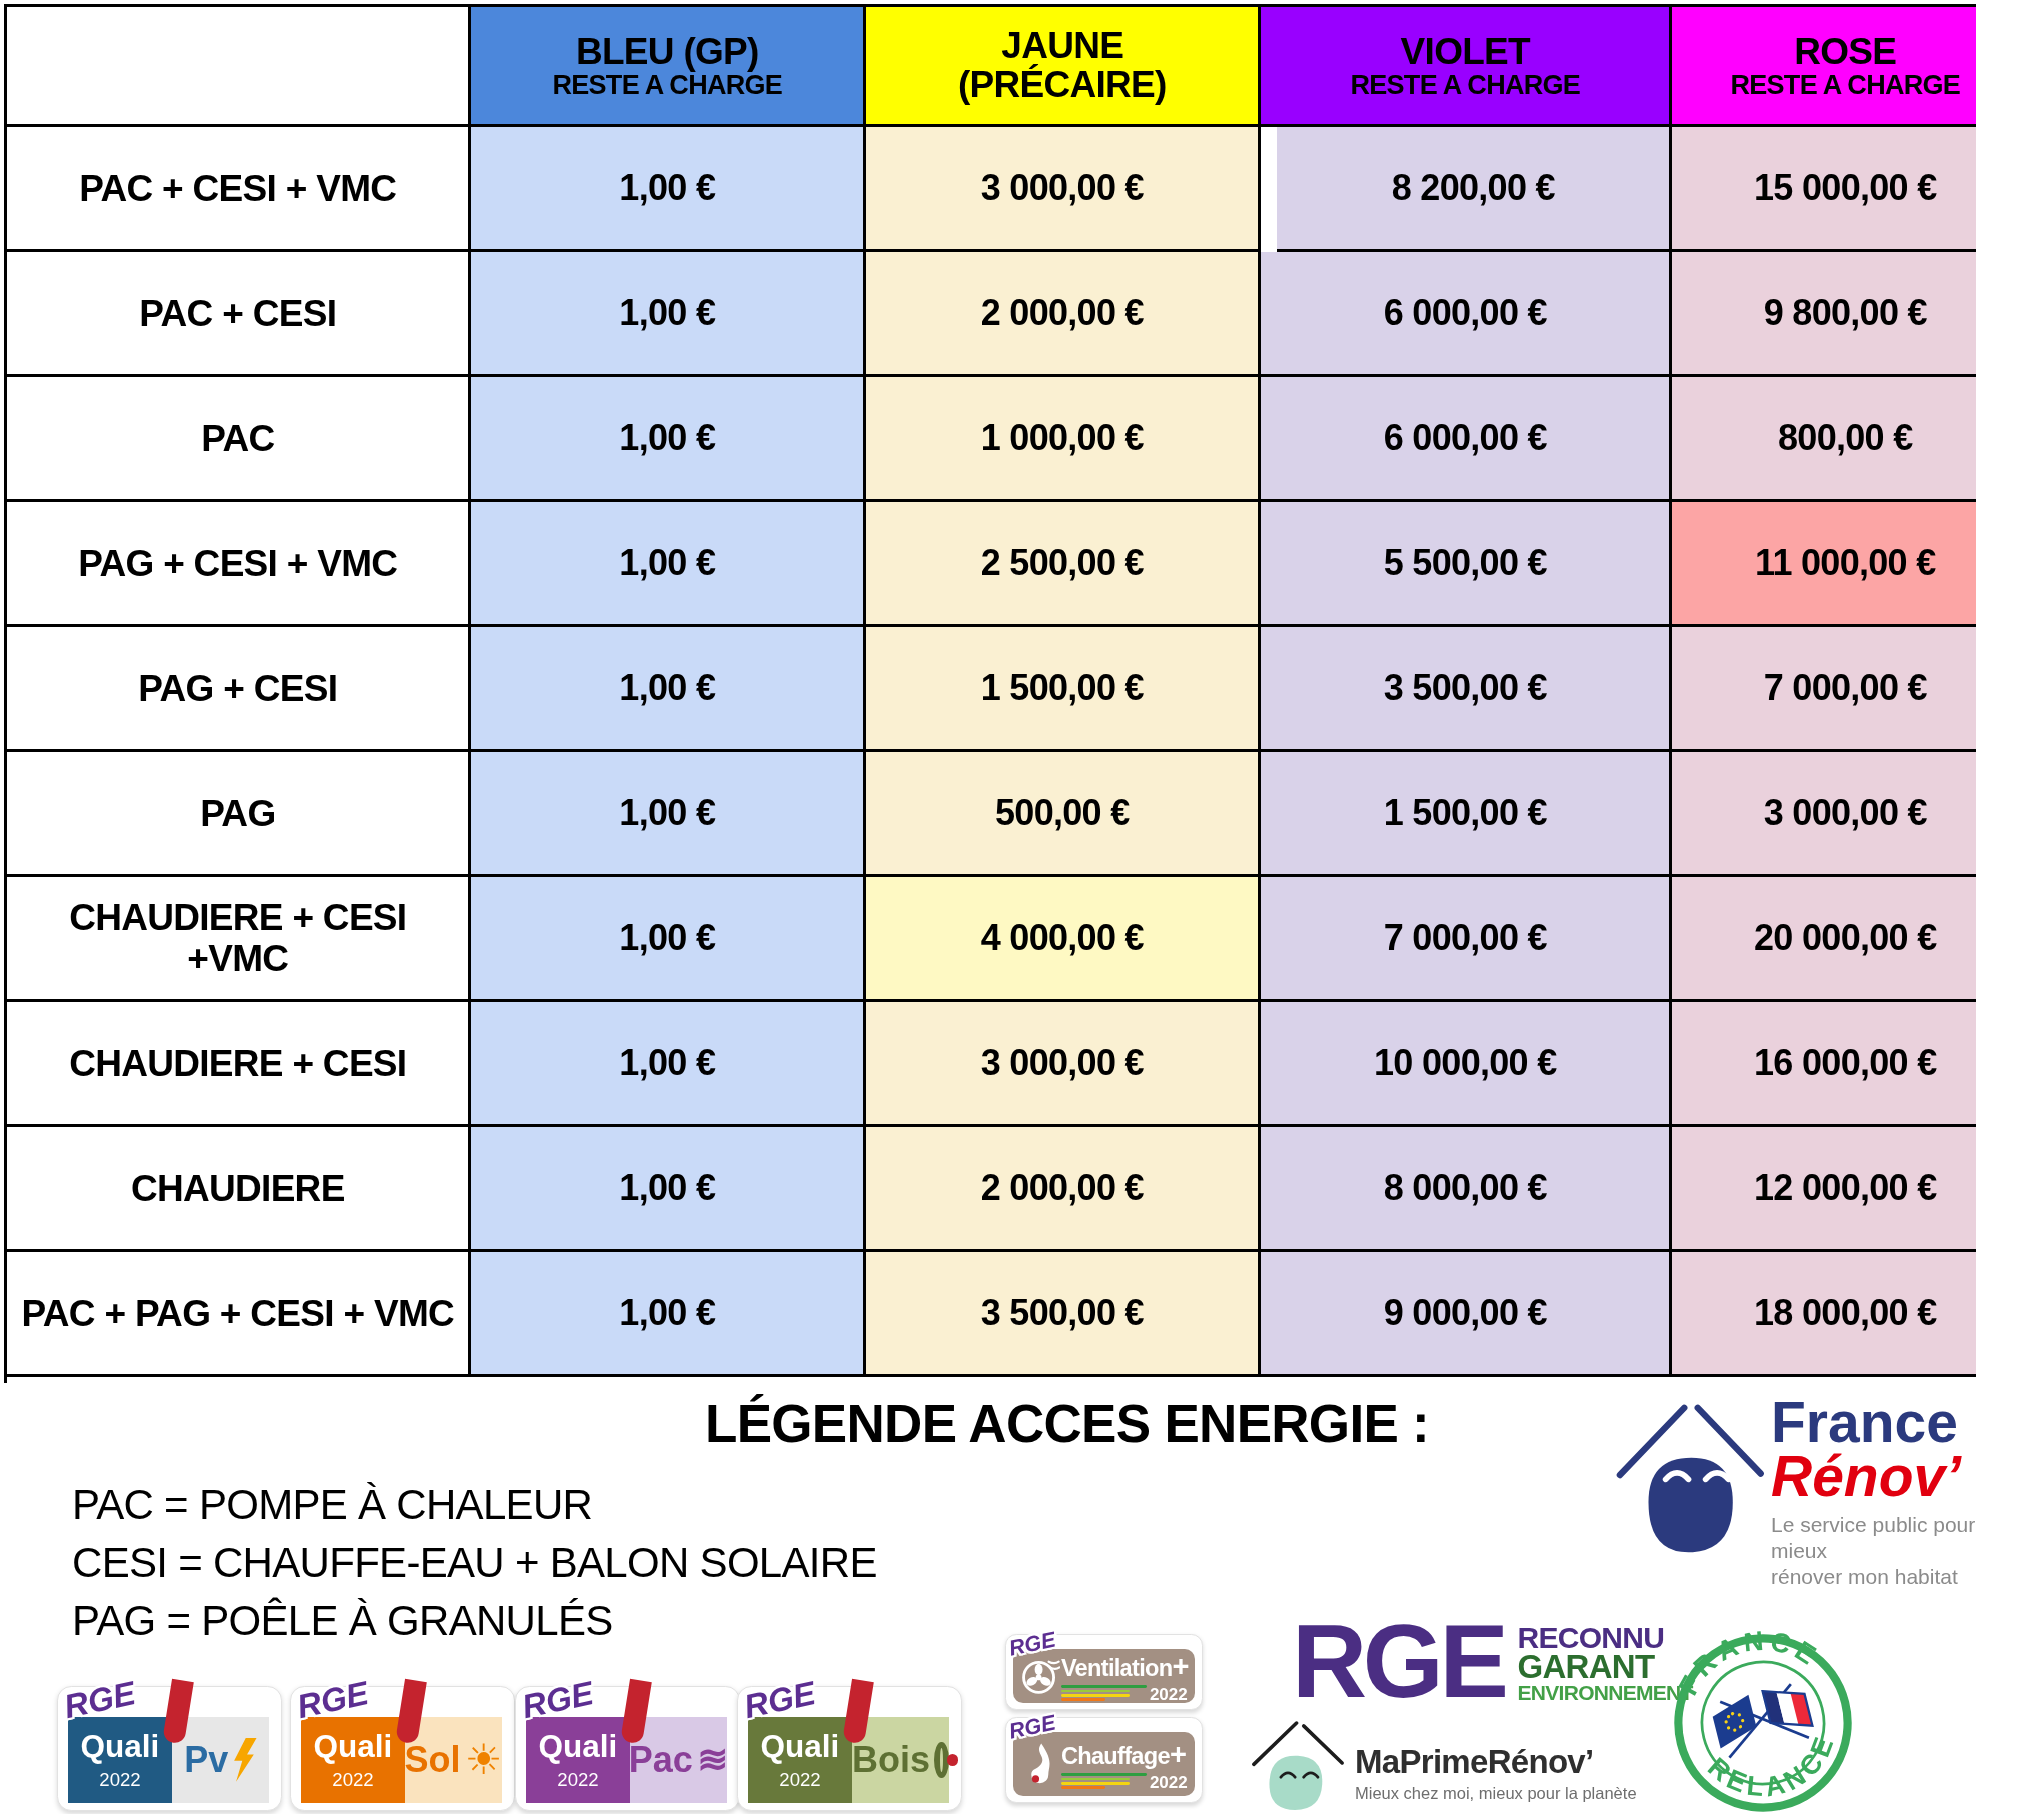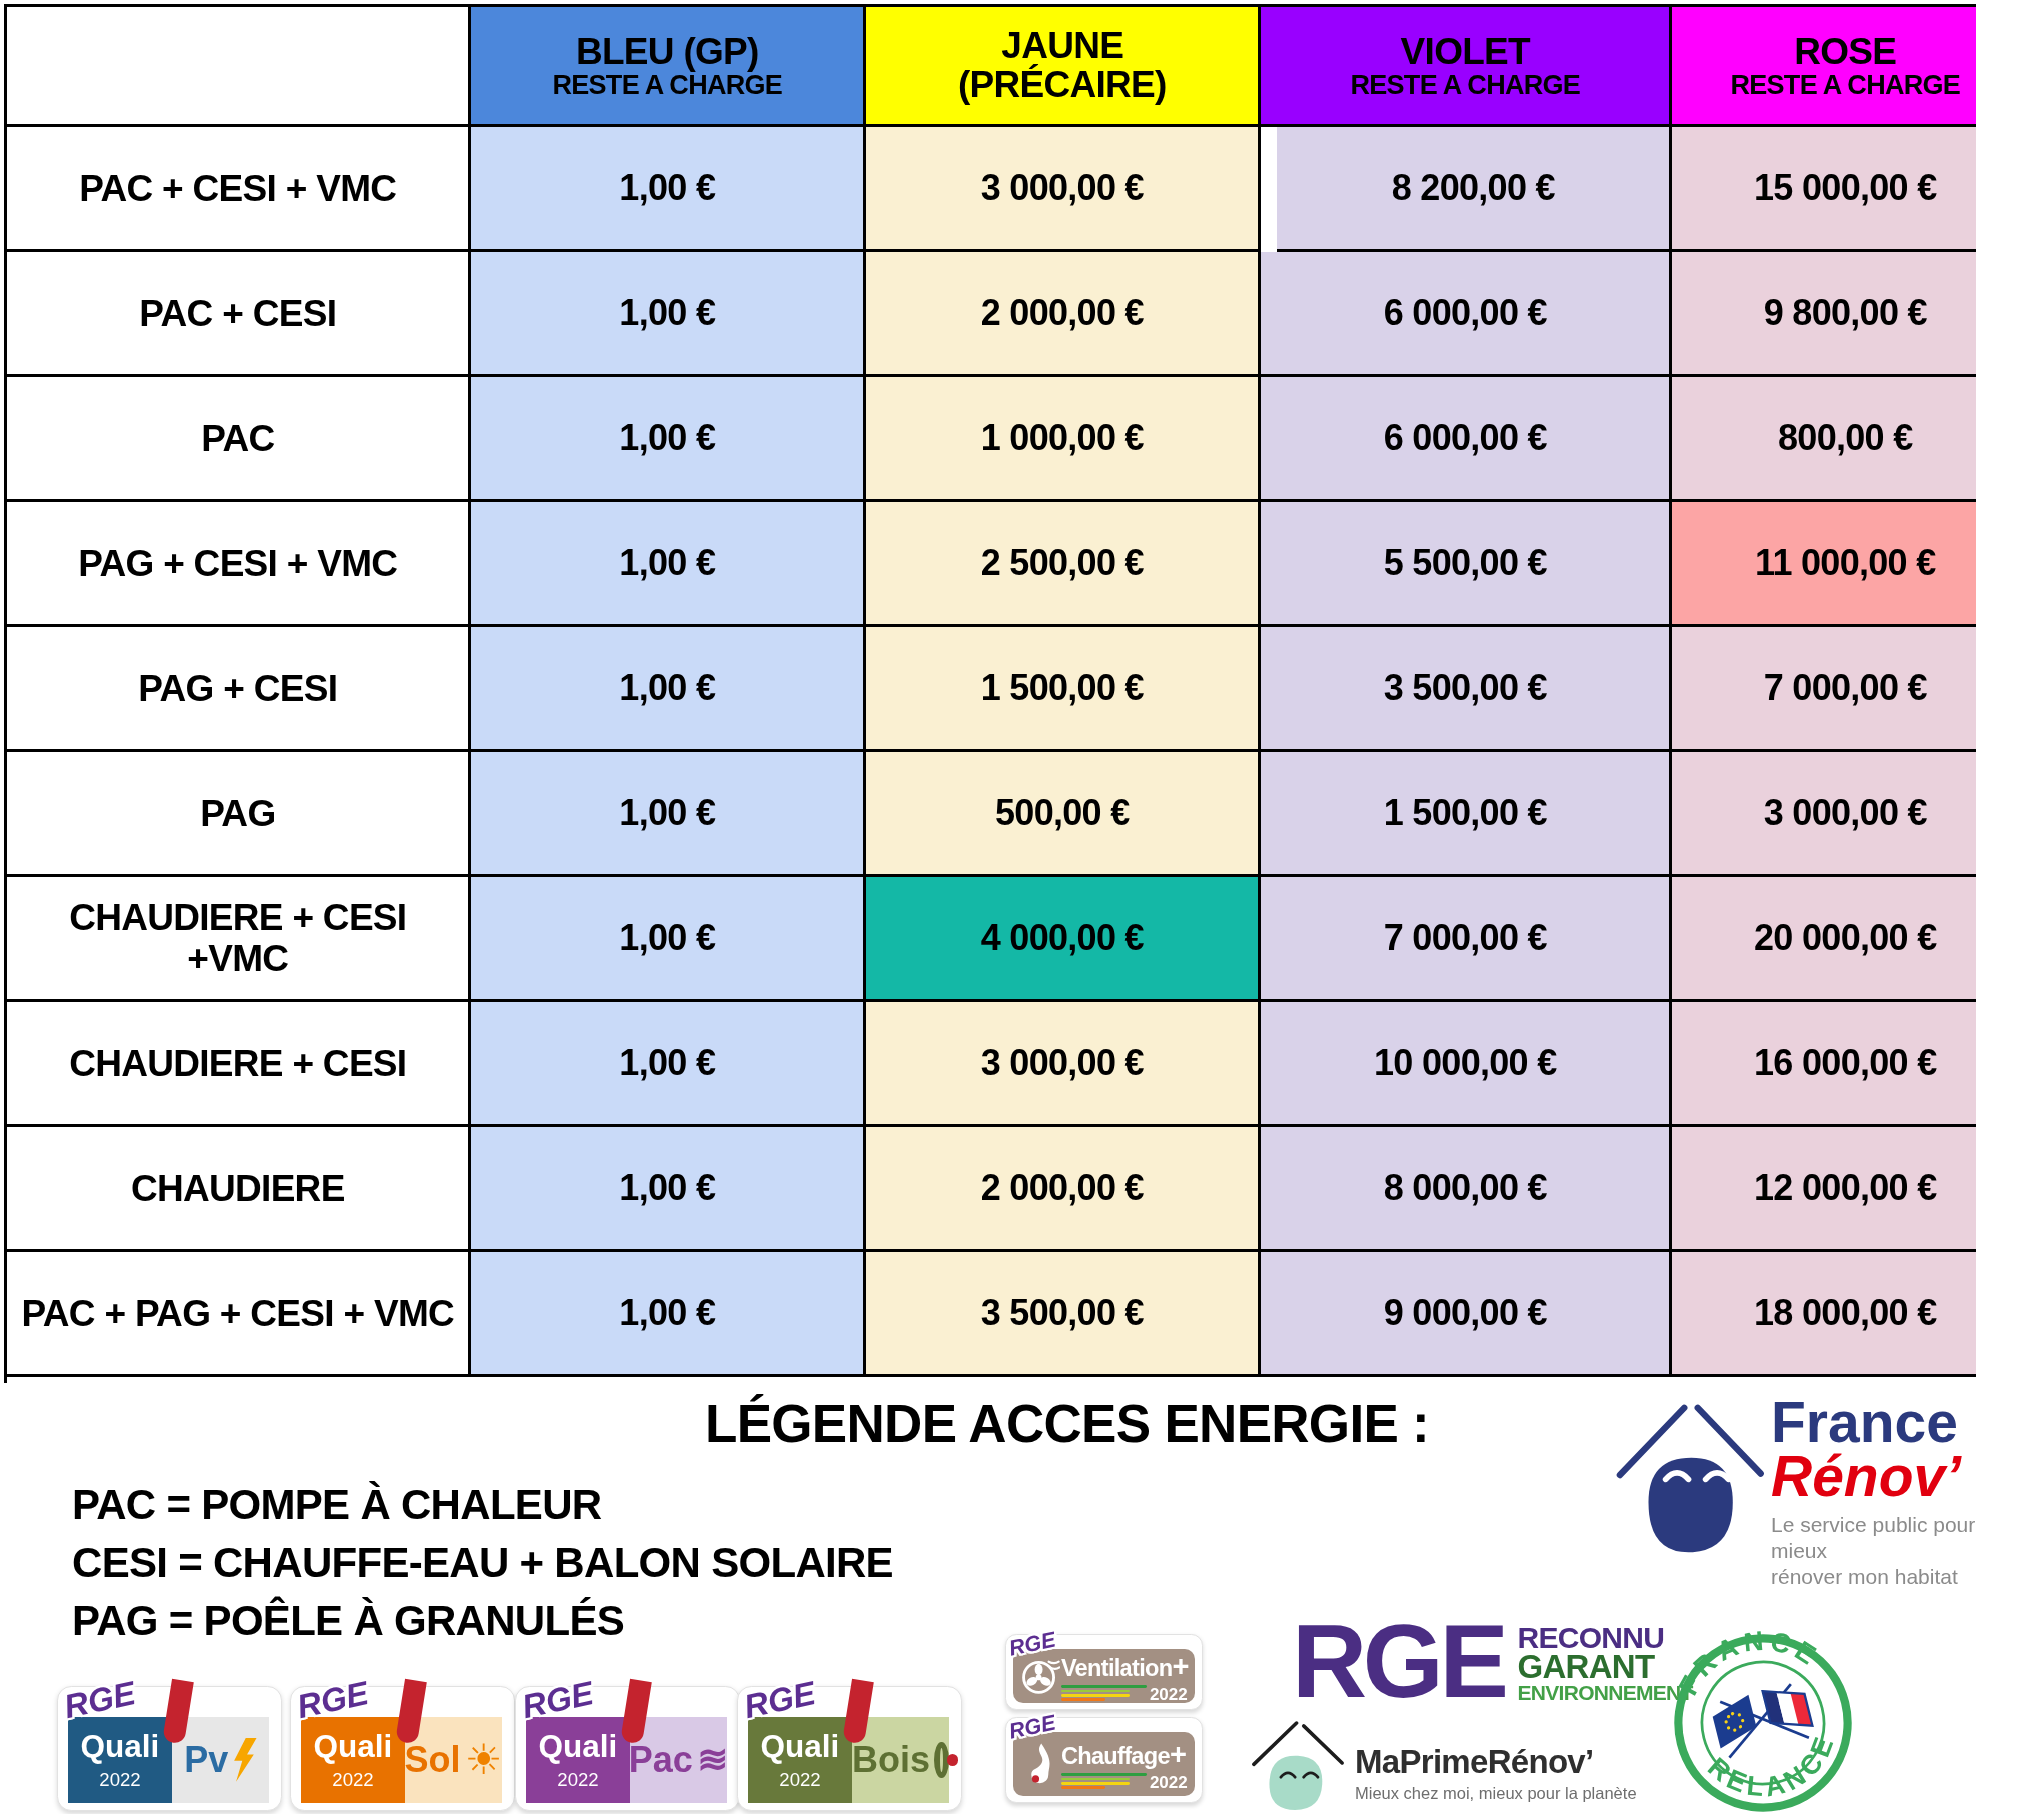--- a/index.html
+++ b/index.html
@@ -26,21 +26,21 @@
   .h-title{font-size:37px;}
   .h-sub{font-size:27px;}
   .hdr-1 .h-sub{font-size:37px;}
   .corner{background:#fff;}
   .rowlab{font-size:37px;background:#fff;line-height:1.12;padding:0 10px;}
   .val{font-size:36px;}
 
   
   .legend-title{position:absolute;left:705px;top:1393px;font-size:53px;font-weight:bold;letter-spacing:-0.7px;}
   .legend-list{position:absolute;left:72px;top:1476px;}
-  .legend-item{font-size:42px;font-weight:bold;line-height:58px;letter-spacing:-0.7px;white-space:nowrap;}
+  .legend-item{font-size:42px;font-weight:normal;line-height:58px;letter-spacing:-0.7px;white-space:nowrap;}
 
   
   .fr-renov{position:absolute;left:1614px;top:1395px;width:411px;height:225px;}
   .fr-renov .txt{position:absolute;left:157px;top:0;}
   .fr-renov .t1{display:block;font-size:57px;font-weight:bold;color:#2B3A7E;line-height:54px;}
   .fr-renov .t2{display:block;font-size:57px;font-weight:bold;color:#E1000F;line-height:54px;font-style:italic;}
   .fr-renov .tag{display:block;font-size:21px;color:#8B8B8B;line-height:26px;margin-top:8.6px;}
 
   
   .rge-tag{
@@ -147,21 +147,21 @@
       <div class="cell val" style="background: rgb(250, 240, 210);">1 500,00 €</div>
       <div class="cell val" style="background: rgb(217, 210, 233);">3 500,00 €</div>
       <div class="cell val" style="background: rgb(234, 209, 220);">7 000,00 €</div>
       <div class="cell rowlab">PAG</div>
       <div class="cell val" style="background: rgb(201, 218, 248);">1,00 €</div>
       <div class="cell val" style="background: rgb(250, 240, 210);">500,00 €</div>
       <div class="cell val" style="background: rgb(217, 210, 233);">1 500,00 €</div>
       <div class="cell val" style="background: rgb(234, 209, 220);">3 000,00 €</div>
       <div class="cell rowlab">CHAUDIERE + CESI +VMC</div>
       <div class="cell val" style="background: rgb(201, 218, 248);">1,00 €</div>
-      <div class="cell val" style="background: #14b8a6; text-align: center;">4 000,00 €</div>
+      <div class="cell val" style="background: #fef9c3; text-align: center;">4 000,00 €</div>
       <div class="cell val" style="background: rgb(217, 210, 233);">7 000,00 €</div>
       <div class="cell val" style="background: rgb(234, 209, 220);">20 000,00 €</div>
       <div class="cell rowlab">CHAUDIERE + CESI</div>
       <div class="cell val" style="background: rgb(201, 218, 248);">1,00 €</div>
       <div class="cell val" style="background: rgb(250, 240, 210);">3 000,00 €</div>
       <div class="cell val" style="background: rgb(217, 210, 233);">10 000,00 €</div>
       <div class="cell val" style="background: rgb(234, 209, 220);">16 000,00 €</div>
       <div class="cell rowlab">CHAUDIERE</div>
       <div class="cell val" style="background: rgb(201, 218, 248);">1,00 €</div>
       <div class="cell val" style="background: rgb(250, 240, 210);">2 000,00 €</div>

